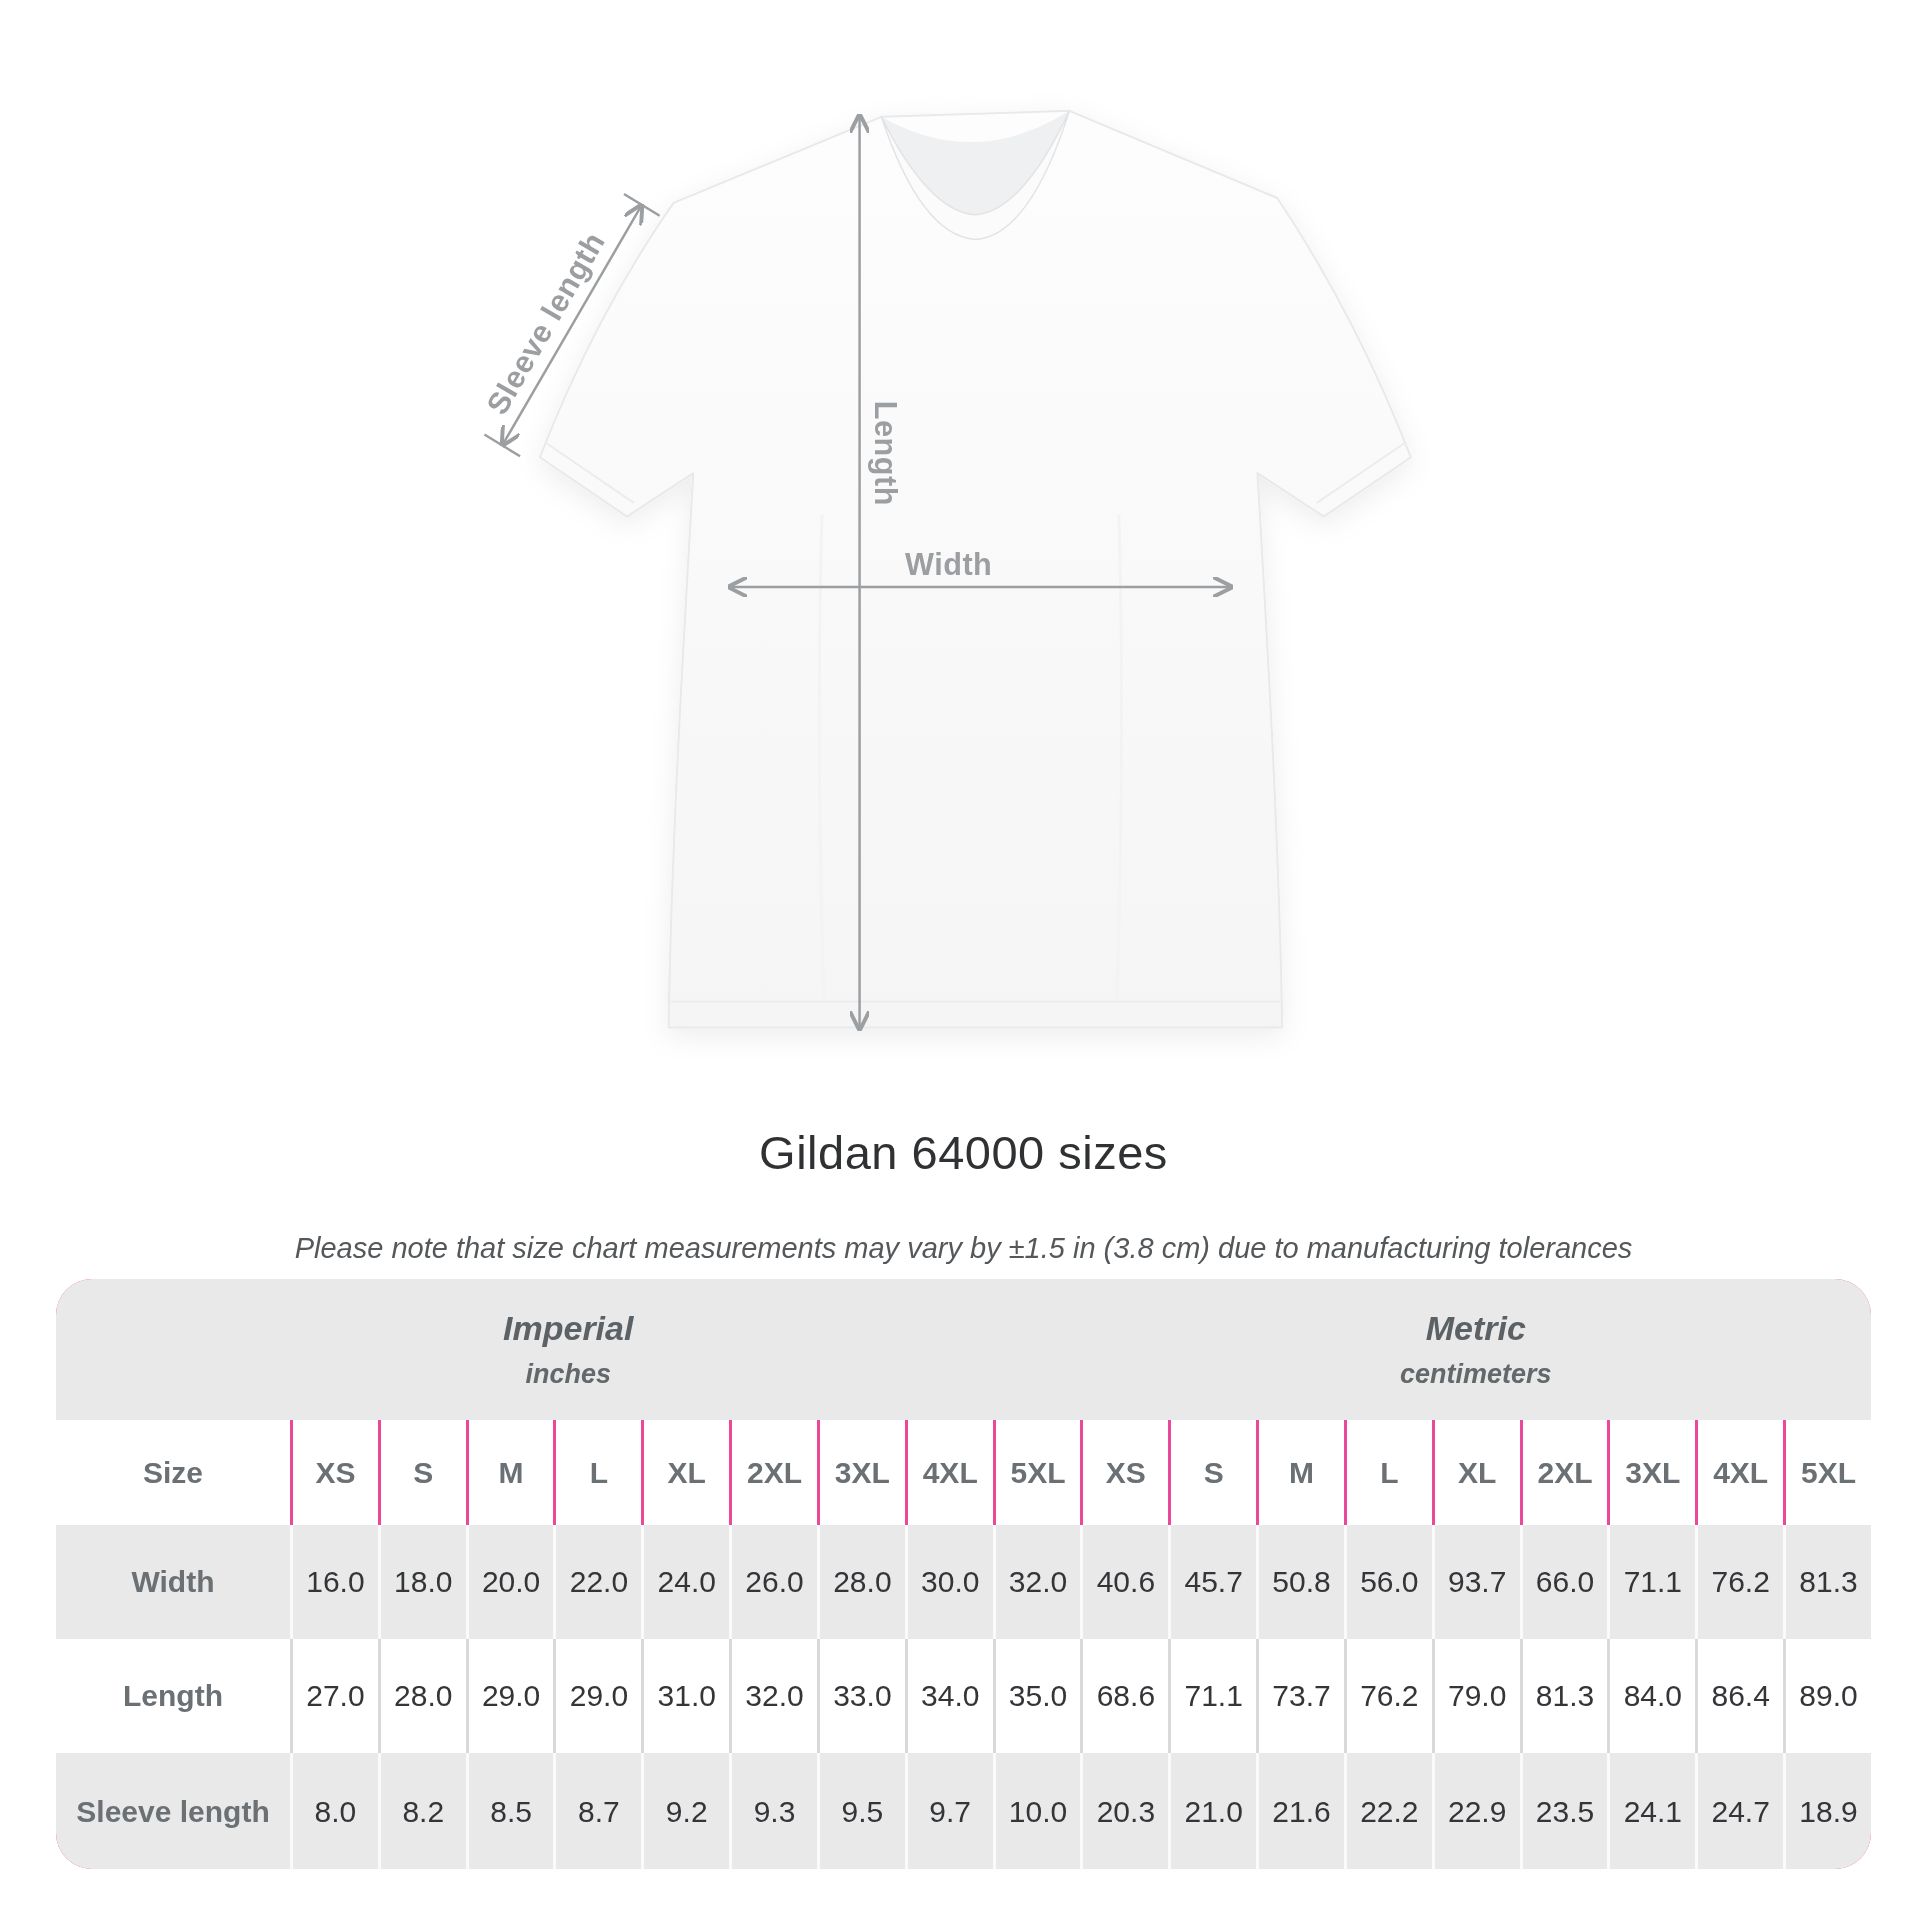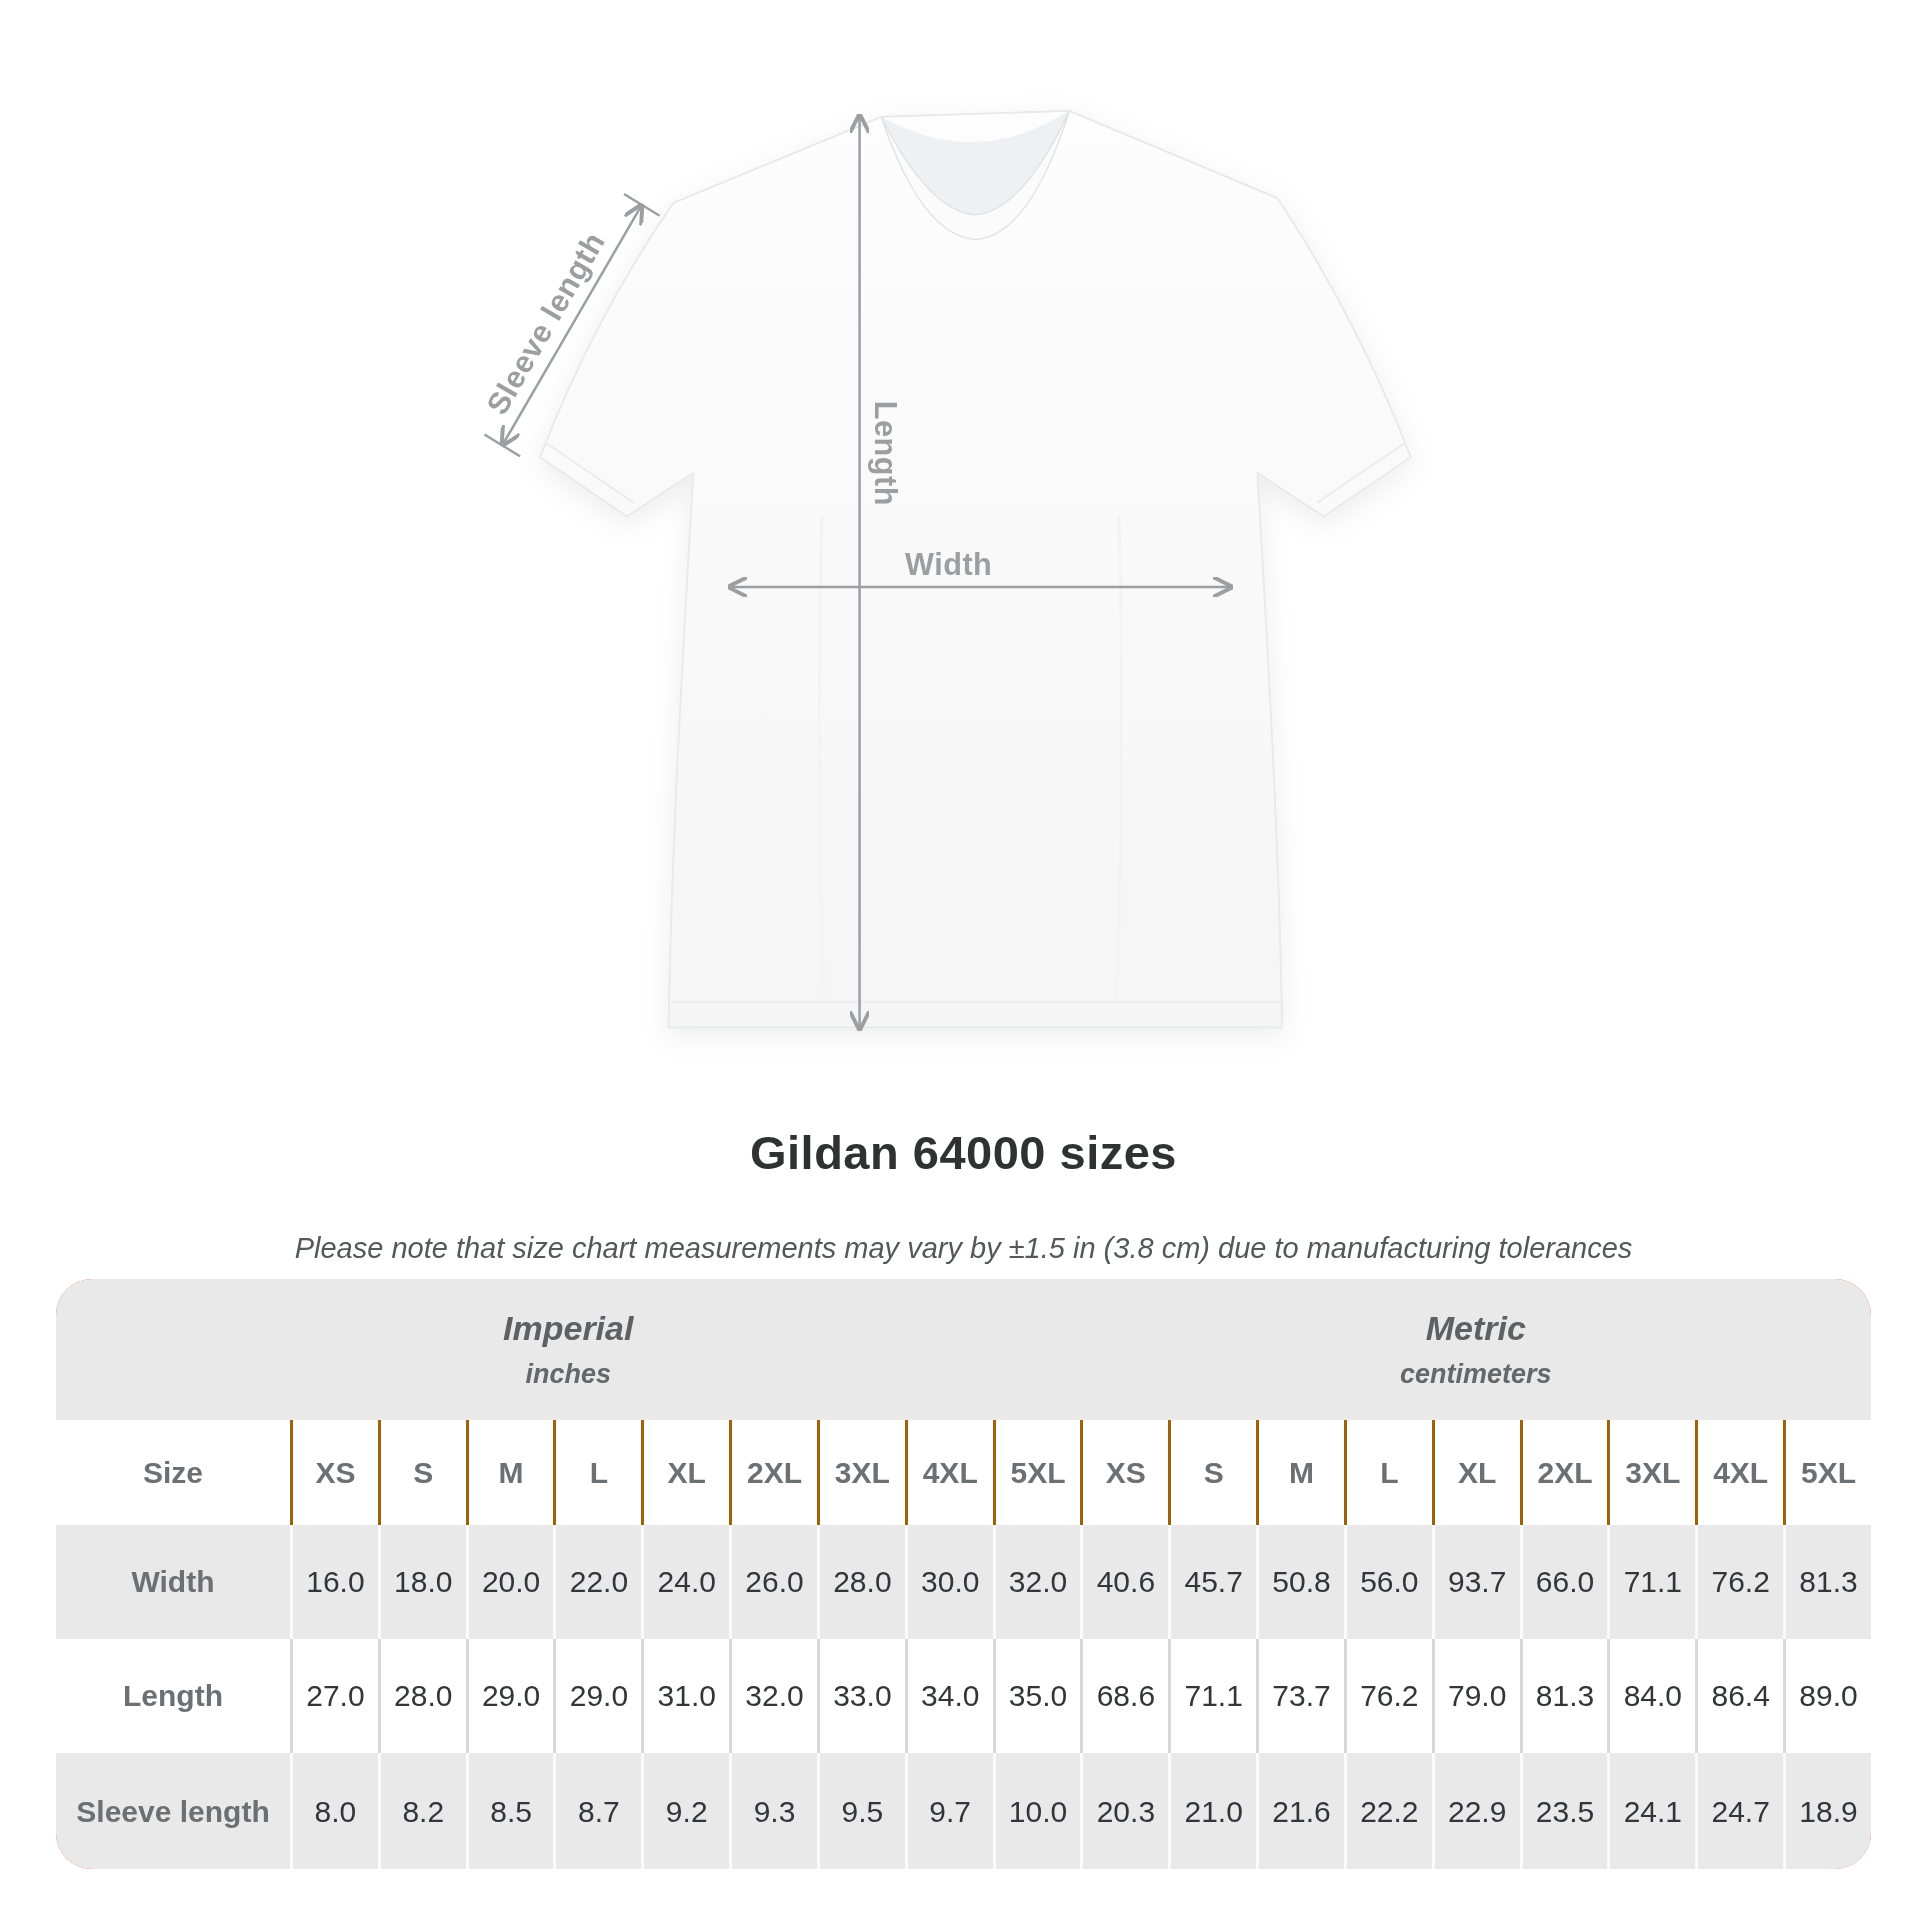--- a/index.html
+++ b/index.html
@@ -4,38 +4,38 @@
 <style>
   html,body{margin:0;padding:0;background:#ffffff;width:1927px;height:1927px;
     font-family:"Liberation Sans","DejaVu Sans",sans-serif;}
   #page{position:relative;width:1927px;height:1927px;background:#fff;overflow:hidden;}
 
   
   #shirt-svg{position:absolute;left:0;top:0;}
 
   
   .title{position:absolute;left:0;top:1125px;width:1927px;text-align:center;
-    font-size:47px;font-weight:bold;color:#2f3133;letter-spacing:0.5px;}
+    font-size:47px;font-weight:normal;color:#2f3133;letter-spacing:0.5px;}
   .subtitle{position:absolute;left:0;top:1232px;width:1927px;text-align:center;
     font-size:29px;font-style:italic;color:#54585a;}
 
   
   .card{position:absolute;left:56px;top:1279px;width:1815px;height:590px;
     background:#ef4444;border-radius:36px;overflow:hidden;}
   table.size-table{width:1815px;height:590px;border-collapse:separate;border-spacing:0;
     table-layout:fixed;}
   col.c-label{width:234px;}
   th,td{padding:0;text-align:center;vertical-align:middle;font-size:30px;}
 
   tr.band th{height:141px;background:#e9e9e9;vertical-align:middle;}
   .g1{font-size:34px;font-weight:bold;font-style:italic;color:#5b6165;}
   .g2{font-size:27px;font-style:italic;color:#63686b;margin-top:11px;}
 
   tr.sizes th{height:105px;background:#ffffff;color:#6b7074;font-weight:bold;}
-  tr.sizes th + th{border-left:3px solid #a16207;}
+  tr.sizes th + th{border-left:3px solid #ec4899;}
 
   tbody th{color:#6b7074;font-weight:bold;}
   tbody td{color:#333538;font-weight:normal;}
 
   tr.row-gray{height:114px;}
   tr.row-gray th, tr.row-gray td{background:#e9e9e9;}
   tr.row-gray th + td{border-left:3px solid #fafafa;margin-left:43px;}
   tr.row-gray td + td{border-left:3px solid #fafafa;}
 
   tr.row-white{height:114px;}

